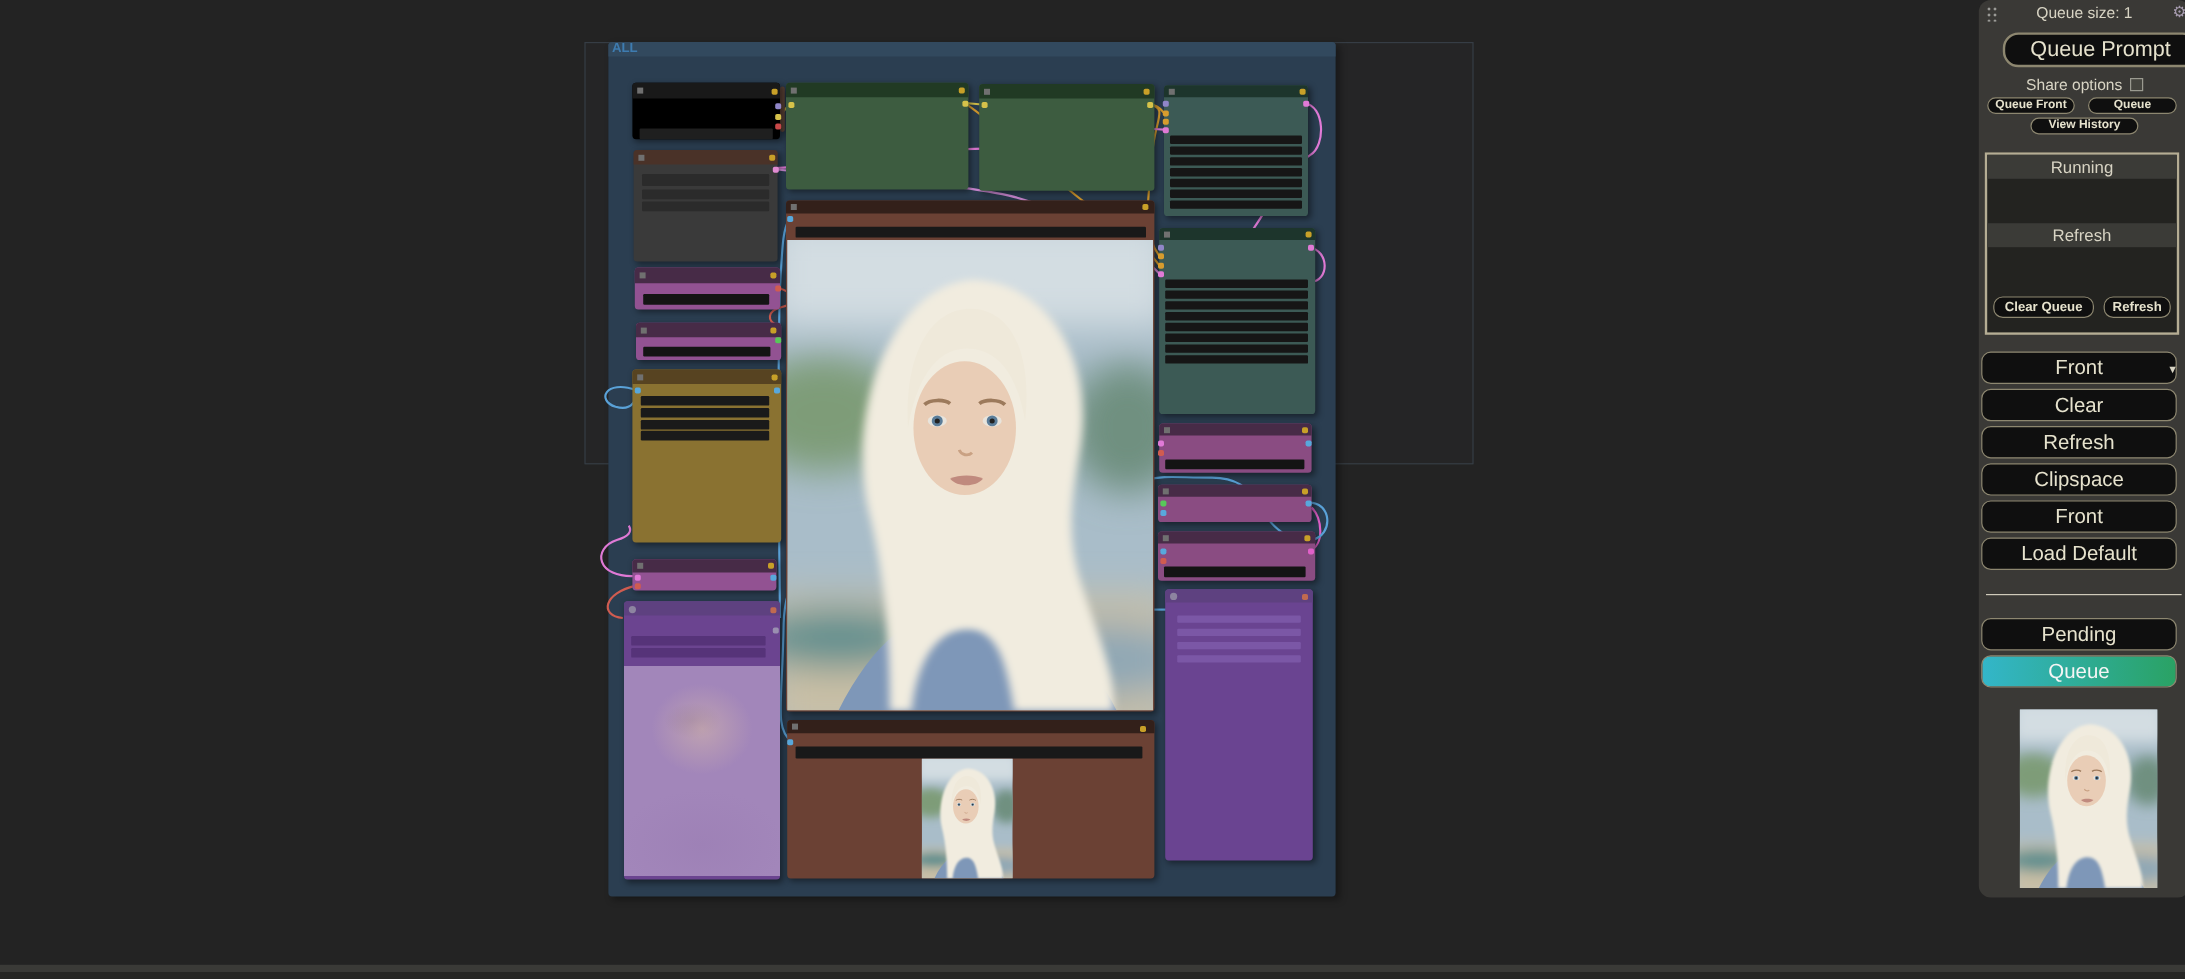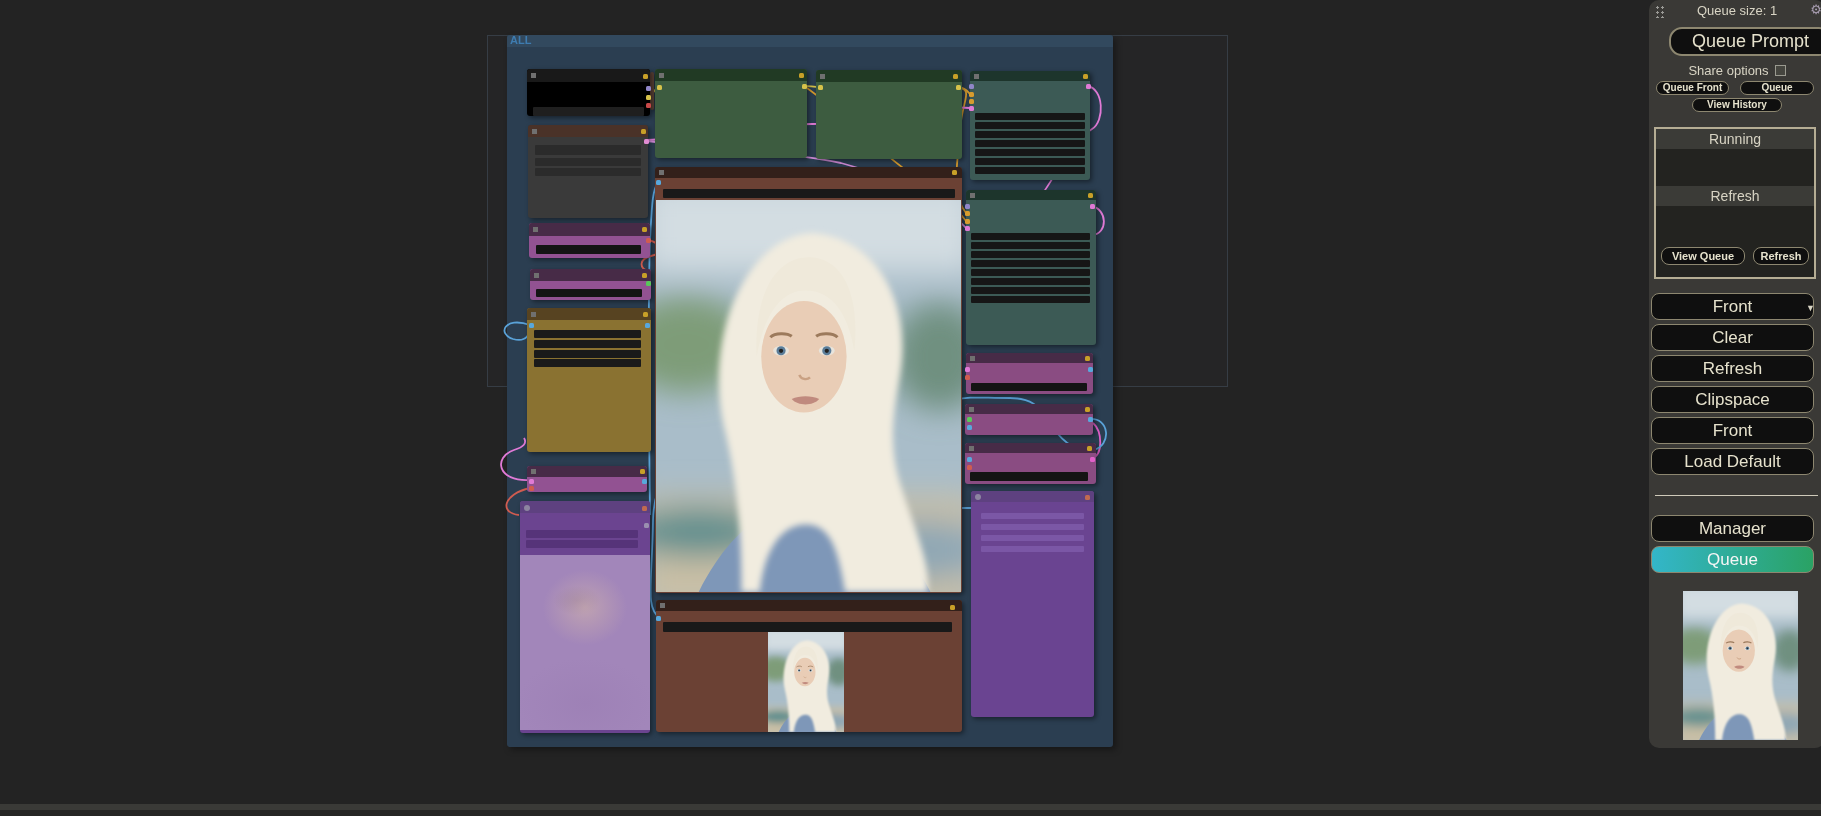--- a/index.html
+++ b/index.html
@@ -356,37 +356,37 @@
     <div class="queue-box">
       <div class="queue-bar">
         <span>Running</span>
       </div>
       <div class="queue-space-run"></div>
       <div class="queue-bar">
         <span>Refresh</span>
       </div>
       <div class="queue-space-pend"></div>
       <div class="queue-btn-row">
-        <button class="btn btn-pill" style="width:84px;height:18px;font-size:11px;">View Queue</button>
+        <button class="btn btn-pill" style="width:84px;height:18px;font-size:11px;">Clear Queue</button>
         <button class="btn btn-pill" style="width:56px;height:18px;font-size:11px;">Refresh</button>
       </div>
     </div>
 
     <div style="position:absolute;left:0;top:289px;width:176px;">
       <div class="save-wrap">
         <button class="btn btn-big">Front</button>
         <span class="save-arrow">▼</span>
       </div>
       <button class="btn btn-big">Clear</button>
       <button class="btn btn-big">Refresh</button>
       <button class="btn btn-big">Clipspace</button>
       <button class="btn btn-big">Front</button>
       <button class="btn btn-big">Load Default</button>
       <hr class="divider">
-      <button class="btn btn-big manager-btn">Manager</button>
+      <button class="btn btn-big manager-btn">Pending</button>
       <button class="btn btn-big btn-share" id="share-btn" style="background: linear-gradient(90deg, rgb(51, 182, 201), rgb(42, 162, 100));">Queue</button>
     </div>
 
     <div class="thumb"><svg viewBox="0 0 100 130" preserveAspectRatio="none" width="100%" height="100%">
           <defs>
             <filter id="pb" x="-20%" y="-20%" width="140%" height="140%">
               <feGaussianBlur stdDeviation="5"></feGaussianBlur>
             </filter>
             <filter id="pb2">
               <feGaussianBlur stdDeviation="1.1"></feGaussianBlur>

